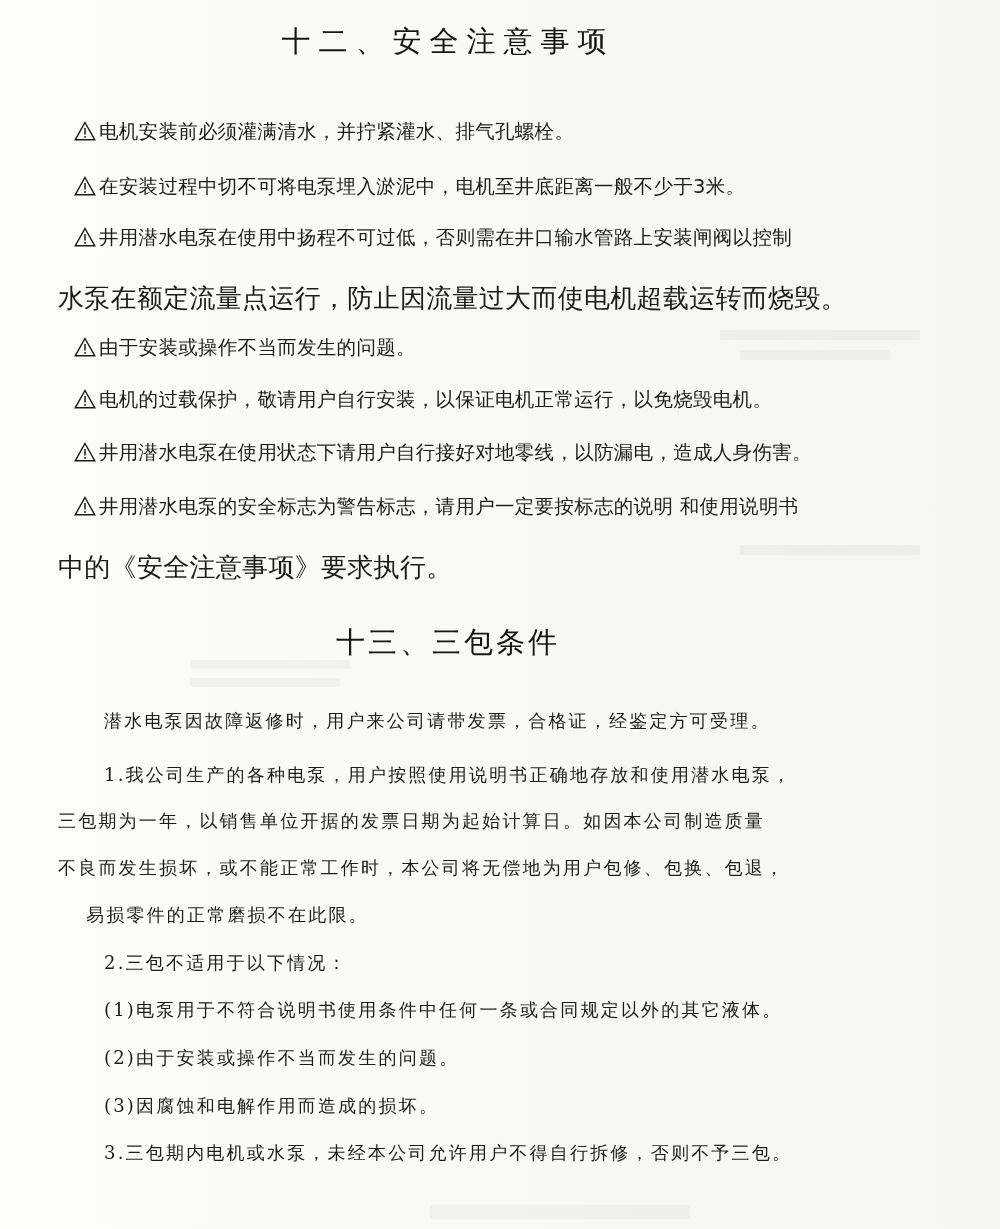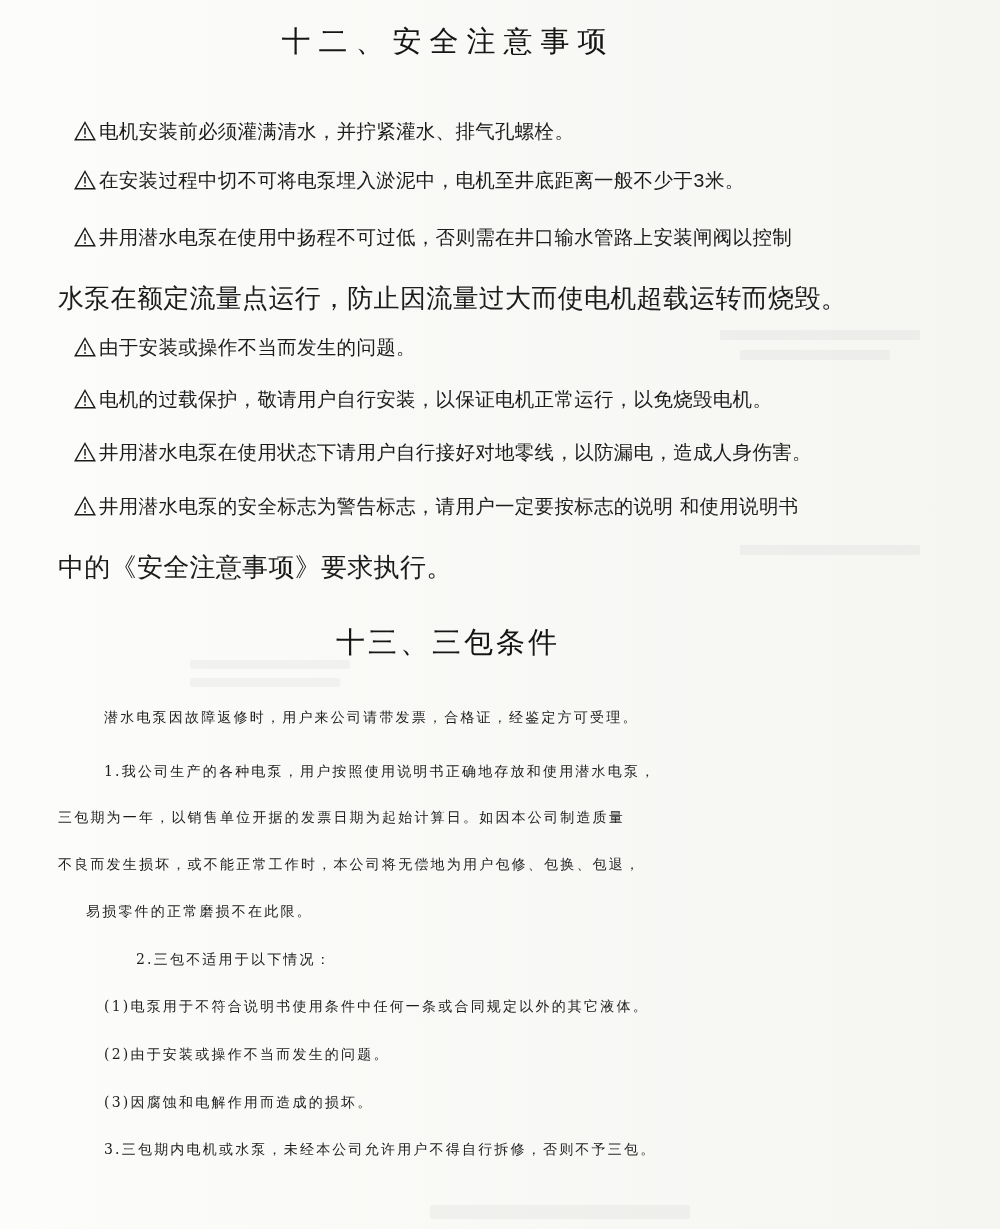--- a/index.html
+++ b/index.html
@@ -64,21 +64,21 @@
       left: 58px;
       font-family: "DejaVu Sans", sans-serif;
       font-size: 26px;
       color: #1c1c1c;
       white-space: nowrap;
       letter-spacing: 0.3px;
     }
     .serif-line {
       position: absolute;
       font-family: "DejaVu Serif", "Liberation Serif", serif;
-      font-size: 14px;
+      font-size: 18px;
       color: #1c1c1c;
       white-space: nowrap;
       letter-spacing: 2.2px;
     }
   </style>
 </head>
 <body>
 
 <div class="page">
 
@@ -92,21 +92,21 @@
   <div class="heading h12">十二、安全注意事项</div>
 
   <div class="warn-line" style="top:118px;">
     <svg class="tri" viewBox="0 0 22 20">
         <path d="M11 1.5 L20.8 18.8 L1.2 18.8 Z" fill="none" stroke="#1c1c1c" stroke-width="1.4"></path>
         <line x1="11" y1="7" x2="11" y2="13.5" stroke="#1c1c1c" stroke-width="1.5"></line>
         <circle cx="11" cy="16" r="0.9" fill="#1c1c1c"></circle>
       </svg><span>电机安装前必须灌满清水，并拧紧灌水、排气孔螺栓。</span>
   </div>
 
-  <div class="warn-line" style="top:167px;font-family:Liberation Mono, monospace;">
+  <div class="warn-line" style="top:173px;">
     <svg class="tri" viewBox="0 0 22 20">
         <path d="M11 1.5 L20.8 18.8 L1.2 18.8 Z" fill="none" stroke="#1c1c1c" stroke-width="1.4"></path>
         <line x1="11" y1="7" x2="11" y2="13.5" stroke="#1c1c1c" stroke-width="1.5"></line>
         <circle cx="11" cy="16" r="0.9" fill="#1c1c1c"></circle>
       </svg><span>在安装过程中切不可将电泵埋入淤泥中，电机至井底距离一般不少于3米。</span>
   </div>
 
   <div class="warn-line" style="top:224px;">
     <svg class="tri" viewBox="0 0 22 20">
         <path d="M11 1.5 L20.8 18.8 L1.2 18.8 Z" fill="none" stroke="#1c1c1c" stroke-width="1.4"></path>
@@ -151,19 +151,19 @@
 
   <div class="heading h13">十三、三包条件</div>
 
   <div class="serif-line" style="left:104px;top:709px;">潜水电泵因故障返修时，用户来公司请带发票，合格证，经鉴定方可受理。</div>
 
   <div class="serif-line" style="left:104px;top:763px;">1.我公司生产的各种电泵，用户按照使用说明书正确地存放和使用潜水电泵，</div>
   <div class="serif-line" style="left:58px;top:809px;">三包期为一年，以销售单位开据的发票日期为起始计算日。如因本公司制造质量</div>
   <div class="serif-line" style="left:58px;top:856px;">不良而发生损坏，或不能正常工作时，本公司将无偿地为用户包修、包换、包退，</div>
   <div class="serif-line" style="left:58px;top:903px;margin-left:28px;">易损零件的正常磨损不在此限。</div>
 
-  <div class="serif-line" style="left:104px;top:951px;margin-left:32px;">2.三包不适用于以下情况：</div>
+  <div class="serif-line" style="left:104px;top:951px;">2.三包不适用于以下情况：</div>
   <div class="serif-line" style="left:104px;top:998px;">(1)电泵用于不符合说明书使用条件中任何一条或合同规定以外的其它液体。</div>
   <div class="serif-line" style="left:104px;top:1046px;">(2)由于安装或操作不当而发生的问题。</div>
   <div class="serif-line" style="left:104px;top:1094px;">(3)因腐蚀和电解作用而造成的损坏。</div>
 
   <div class="serif-line" style="left:104px;top:1141px;">3.三包期内电机或水泵，未经本公司允许用户不得自行拆修，否则不予三包。</div>
 </div>
 
 </body></html>

